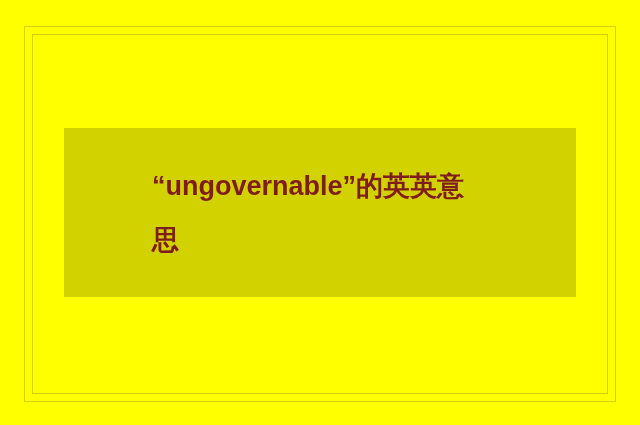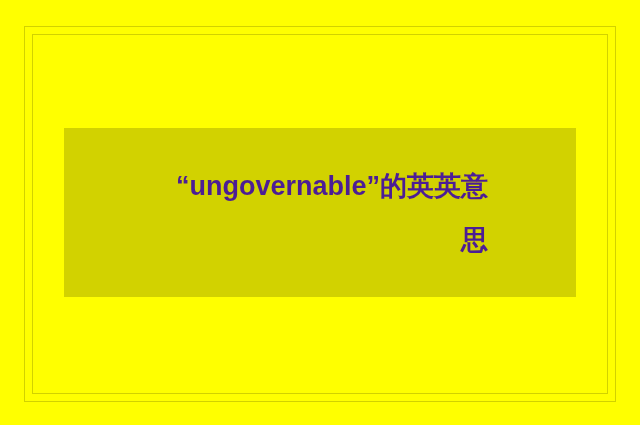--- a/index.html
+++ b/index.html
@@ -51,23 +51,23 @@
     display: flex;
     align-items: center;
     justify-content: center;
     box-sizing: border-box;
     padding: 0 88px;
   }
   #title-text {
     font-family: "Liberation Sans", sans-serif;
     font-size: 27px;
     font-weight: bold;
-    color: #4c1d95;
+    color: #7f1d1d;
     line-height: 54px;
-    text-align: right;
+    text-align: left;
     letter-spacing: 0px;
     word-break: break-all;
     width: 100%;
   }
 </style>
 </head>
 <body>
 
 <div id="canvas">
 

